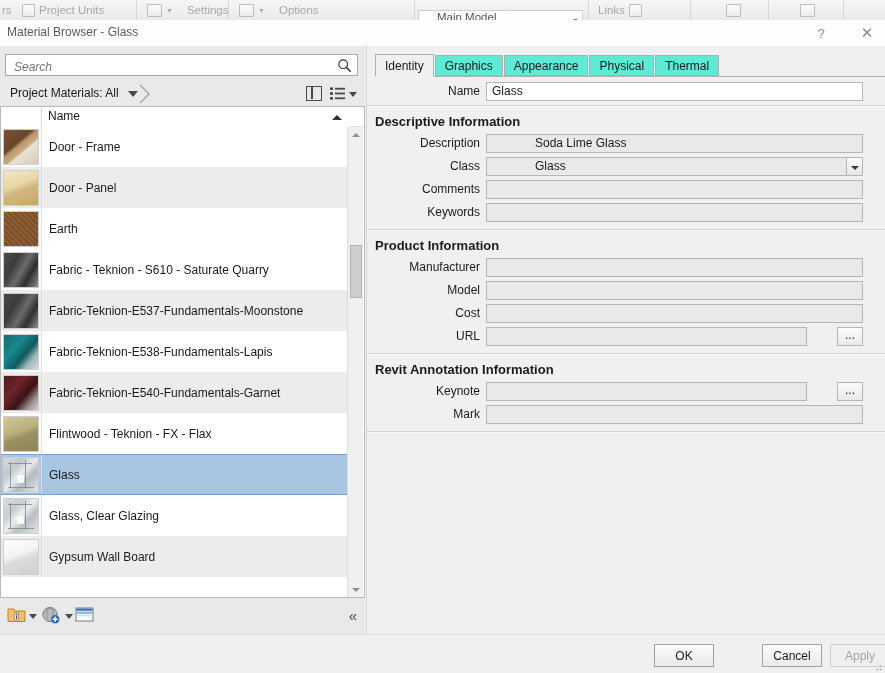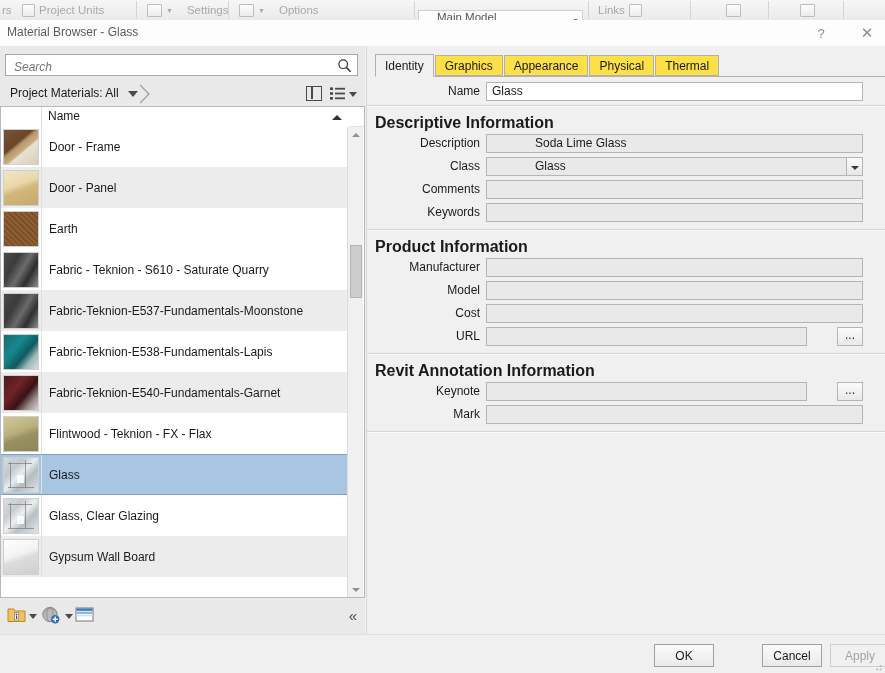--- a/index.html
+++ b/index.html
@@ -117,38 +117,38 @@
   .tool-caret{position:absolute;top:12px;width:0;height:0;
       border-left:4px solid transparent;border-right:4px solid transparent;border-top:5px solid #4a4a4a;}
   .chev{position:absolute;right:10px;top:5px;font-size:15px;color:#4a4a4a;letter-spacing:-2px;}
 
   
   .rightpanel{position:absolute;left:366px;top:46px;width:519px;height:588px;background:#f0f0f0;
       border-left:1px solid #d7d7d7;}
   .tabstrip{position:absolute;left:8px;top:8px;height:23px;display:flex;align-items:center;}
   .tabstrip:after{content:"";position:absolute;left:0;bottom:0;width:511px;height:1px;background:#b0b0b0;}
   .tab{position:relative;height:21px;padding:0 9px;display:flex;align-items:center;
-      font-size:12px;color:#1a1a1a;background:#fde047;border:1px solid #b0b0b0;border-bottom:1px solid #b0b0b0;
+      font-size:12px;color:#1a1a1a;background:#5eead4;border:1px solid #b0b0b0;border-bottom:1px solid #b0b0b0;
       margin-right:1px;box-sizing:border-box;z-index:1;cursor:default;}
   .tab.active{background:#f0f0f0;border-bottom:1px solid #f0f0f0;height:23px;z-index:2;}
 
   .form{position:absolute;left:0;top:36px;width:519px;}
   .lbl{position:absolute;top:2px;font-size:12px;color:#1a1a1a;text-align:right;}
   .fin{position:absolute;height:19px;box-sizing:border-box;border:1px solid #b5b5b5;
        background:#e9e9e9;font-size:12px;color:#1a1a1a;line-height:17px;padding-left:5px;overflow:hidden;white-space:nowrap;}
   .fin.white{background:#ffffff;}
   .fin.filled{background:#e9e9e9;padding-left:48px;}
   .combo-btn{position:absolute;width:16px;height:19px;border:1px solid #b5b5b5;border-left:0;box-sizing:border-box;
       background:linear-gradient(#fbfbfb,#e6e6e6);}
   .combo-caret{position:absolute;left:4px;top:8px;width:0;height:0;
       border-left:4px solid transparent;border-right:4px solid transparent;border-top:4px solid #3a3a3a;}
   .ell-btn{position:absolute;width:26px;height:19px;box-sizing:border-box;border:1px solid #b5b5b5;
       background:linear-gradient(#fbfbfb,#e9e9e9);font-size:12px;color:#2a2a2a;text-align:center;line-height:14px;}
 
-  .sechdr{position:absolute;font-size:16px;font-weight:bold;color:#1a1a1a;}
+  .sechdr{position:absolute;font-size:13px;font-weight:bold;color:#1a1a1a;}
   .secline{position:absolute;left:0;width:519px;height:1px;background:#d4d4d4;}
   .secline:after{content:"";position:absolute;left:0;top:1px;width:519px;height:1px;background:#fbfbfb;}
 
   
   .footer{position:absolute;left:0;top:634px;width:885px;height:39px;background:#f0f0f0;border-top:1px solid #e0e0e0;}
   .btn{position:absolute;top:9px;height:23px;width:60px;box-sizing:border-box;
       border:1px solid #a0a0a0;background:linear-gradient(#fbfbfb,#eaeaea);
       font-family:"Liberation Sans", sans-serif;font-size:12px;color:#1a1a1a;
       display:flex;align-items:center;justify-content:center;cursor:default;}
   .btn.disabled{color:#a4a4a4;border-color:#cfcfcf;background:#f0f0f0;}

